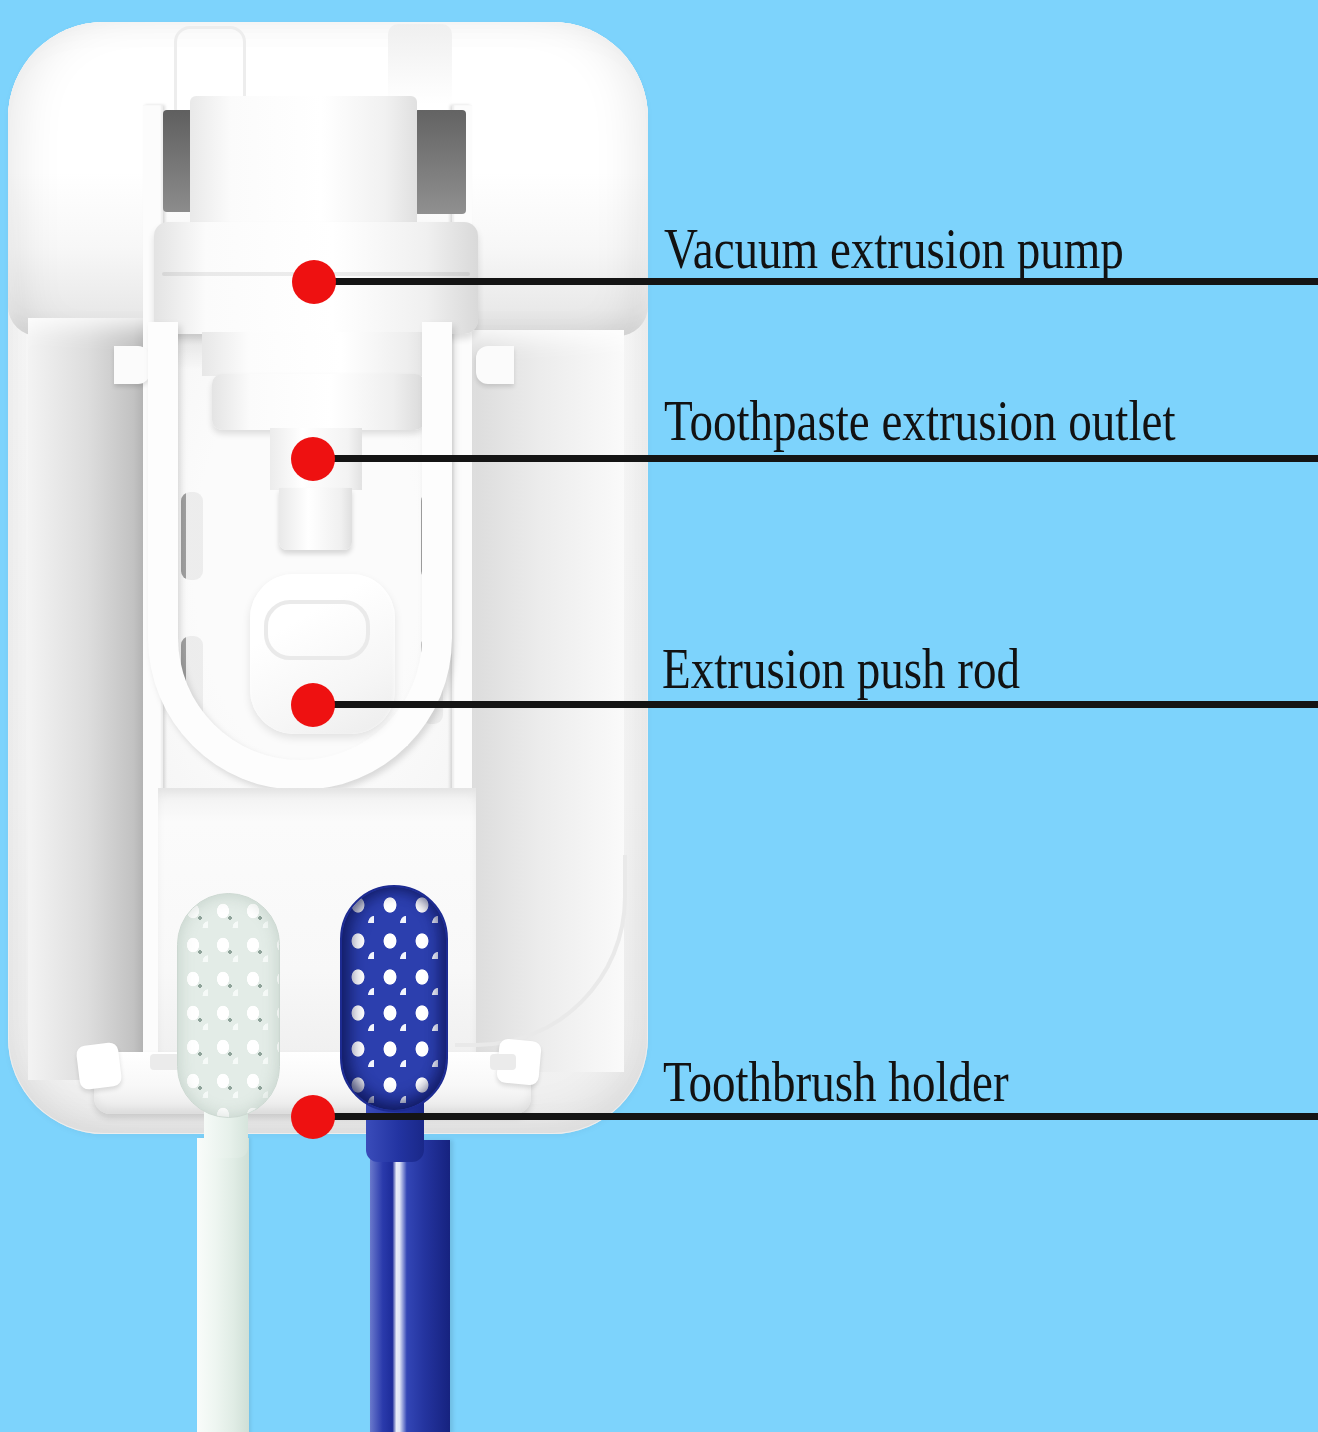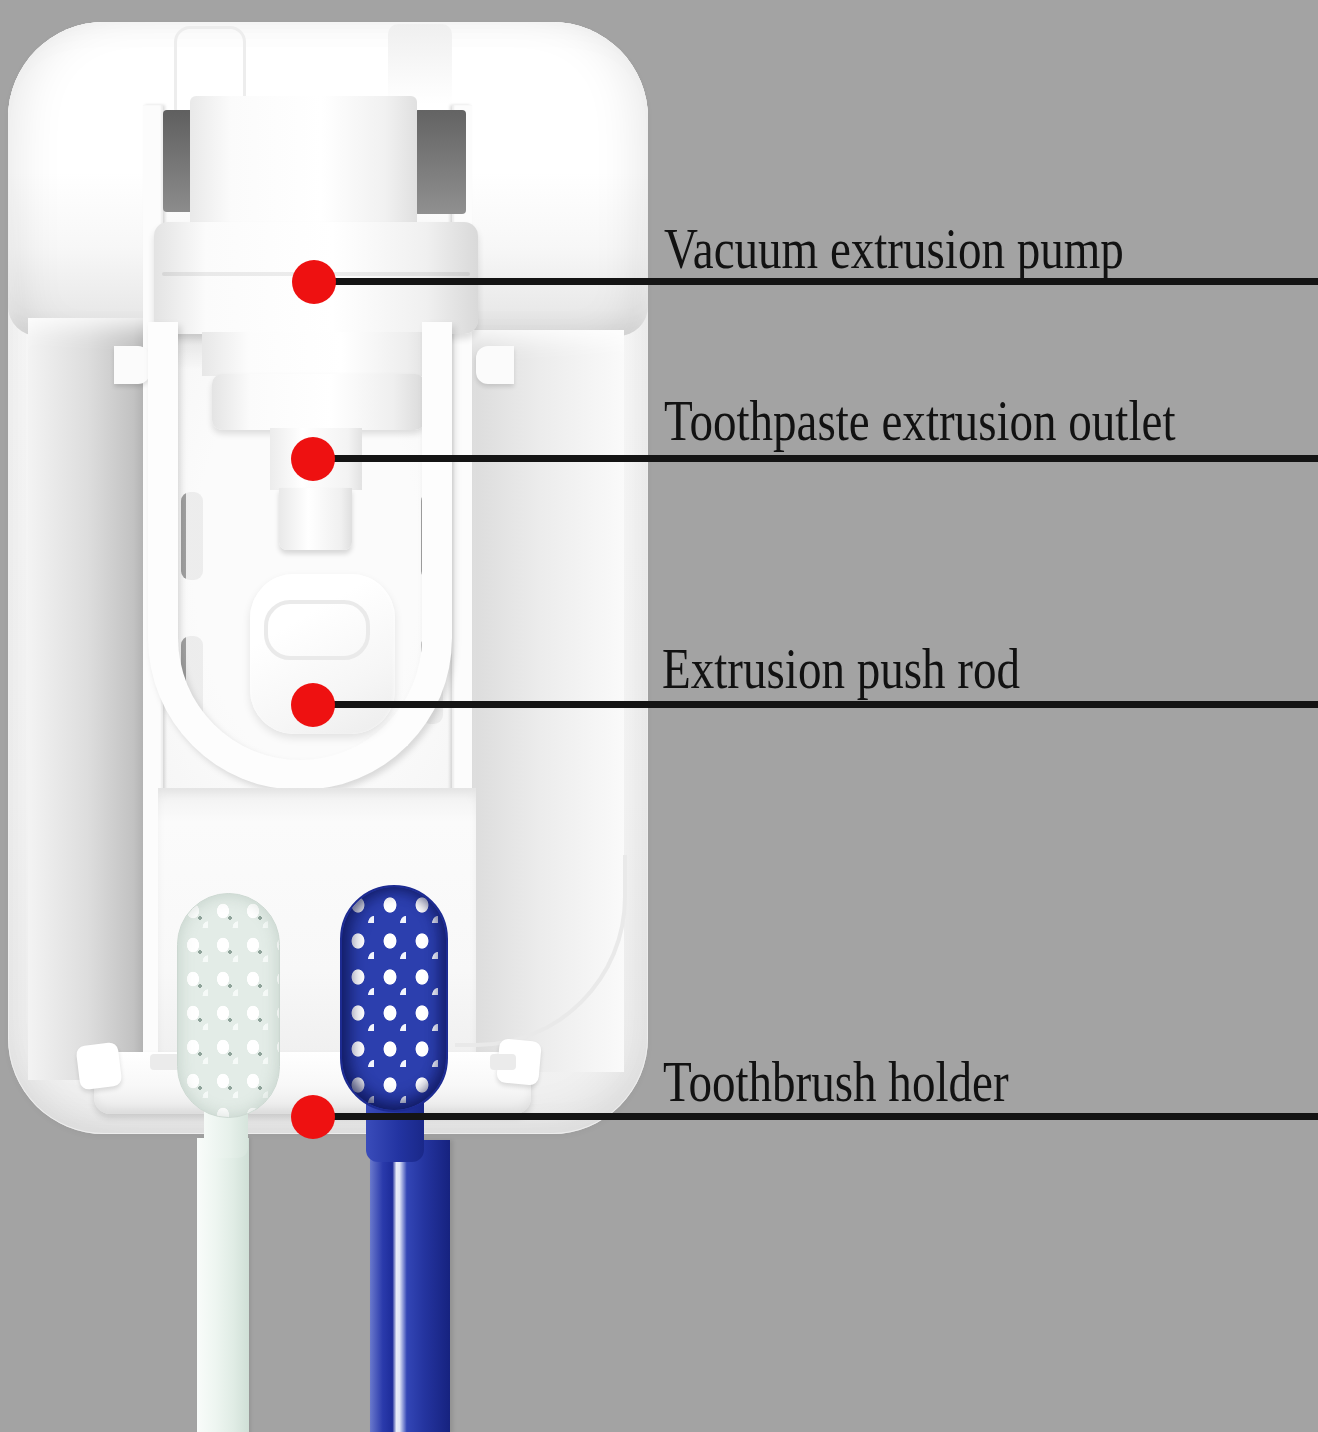--- a/index.html
+++ b/index.html
@@ -1,16 +1,16 @@
 <!DOCTYPE html>
 <html><head>
 <meta charset="utf-8">
 <style>
   html,body{margin:0;padding:0;background:#ffffff;}
-  .scene{position:relative;width:1318px;height:1432px;background:#a3a3a3;overflow:hidden;
+  .scene{position:relative;width:1318px;height:1432px;background:#7dd3fc;overflow:hidden;
          font-family:"Liberation Serif", serif;}
   .abs{position:absolute;}
 
   
   .body-shell{left:8px;top:22px;width:640px;height:1112px;border-radius:96px;
     background:linear-gradient(180deg,#fdfdfd,#f7f7f7 70%,#efefef);
     box-shadow:inset 0 0 0 1px #ededed, inset -16px -12px 44px rgba(0,0,0,.07),
                inset 16px 0 44px rgba(0,0,0,.05), 0 2px 6px rgba(0,0,0,.04);}
   .top-band{left:8px;top:22px;width:640px;height:314px;border-radius:96px 96px 30px 30px;
     background:linear-gradient(180deg,#ffffff 48%,#f7f7f7 72%,#e9e9e9 92%,#dfdfdf);

